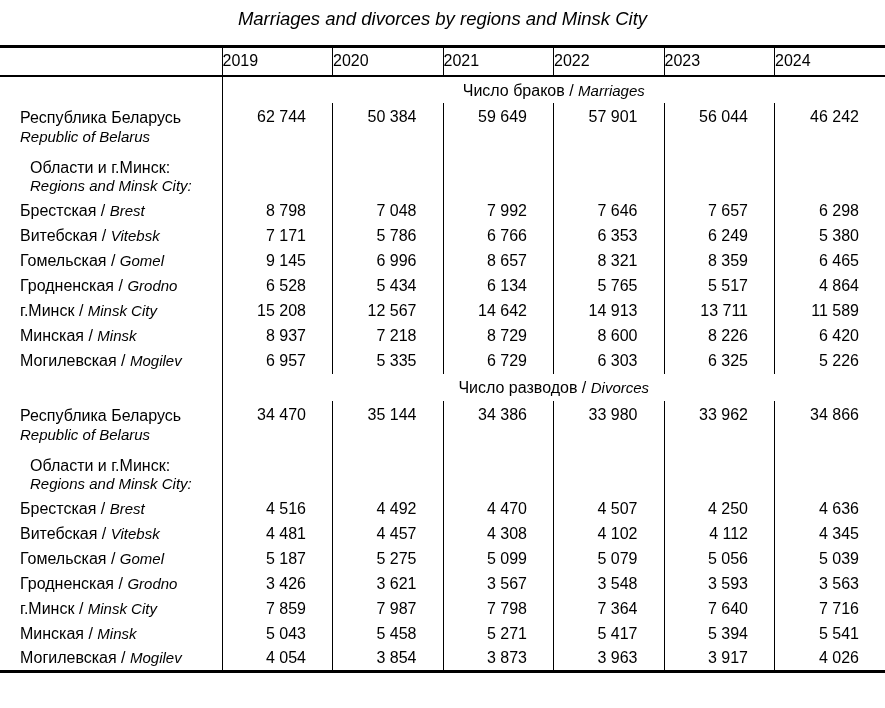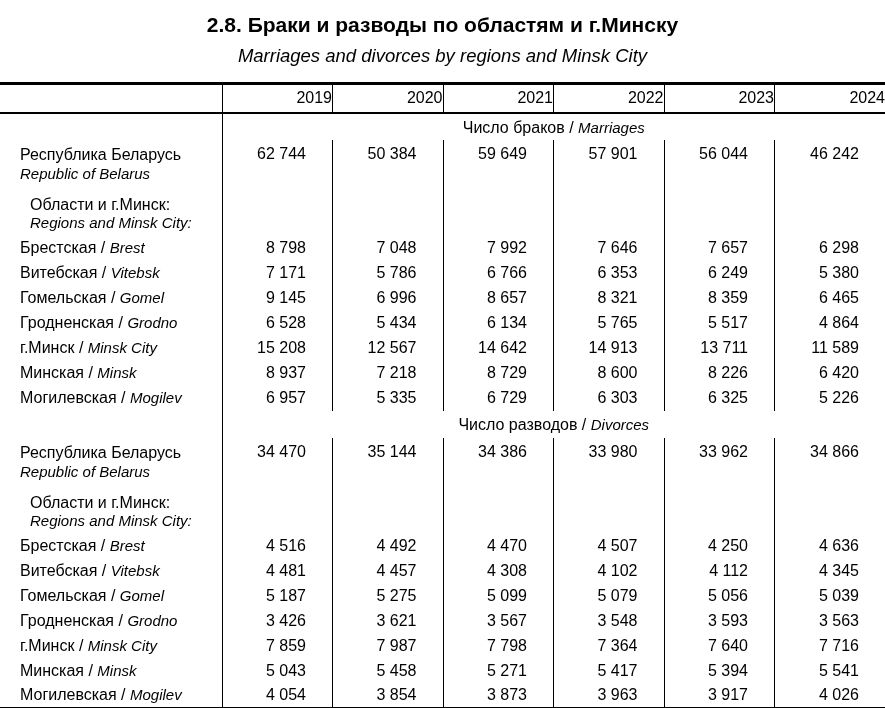--- a/index.html
+++ b/index.html
@@ -32,21 +32,21 @@
     table-layout: fixed;
     border-collapse: collapse;
     border-top: 3px solid #000;
     border-bottom: 3px solid #000;
   }
   col.c-label { width: 222px; }
   tr.years { height: 29px; }
   tr.years th {
     font-weight: normal;
     font-size: 16px;
-    text-align: right;
+    text-align: left;
     vertical-align: middle;
     border-bottom: 2px solid #000;
   }
   th.year, td.num, td.section-cell { border-left: 1px solid #000; }
   tr.section { height: 27px; }
   td.section-cell {
     text-align: center;
     vertical-align: middle;
     font-size: 16px;
     padding-top: 2px;
@@ -73,21 +73,20 @@
   td.num {
     text-align: right;
     padding-right: 26px;
     font-size: 16px;
   }
 </style>
 </head>
 <body>
 
 <div class="page">
-  <div class="title">2.8. Браки и разводы по областям и г.Минску</div>
   <div class="subtitle">Marriages and divorces by regions and Minsk City</div>
 
   <table class="stats">
     <colgroup>
       <col class="c-label">
         <col class="c-year">
         <col class="c-year">
         <col class="c-year">
         <col class="c-year">
         <col class="c-year">

